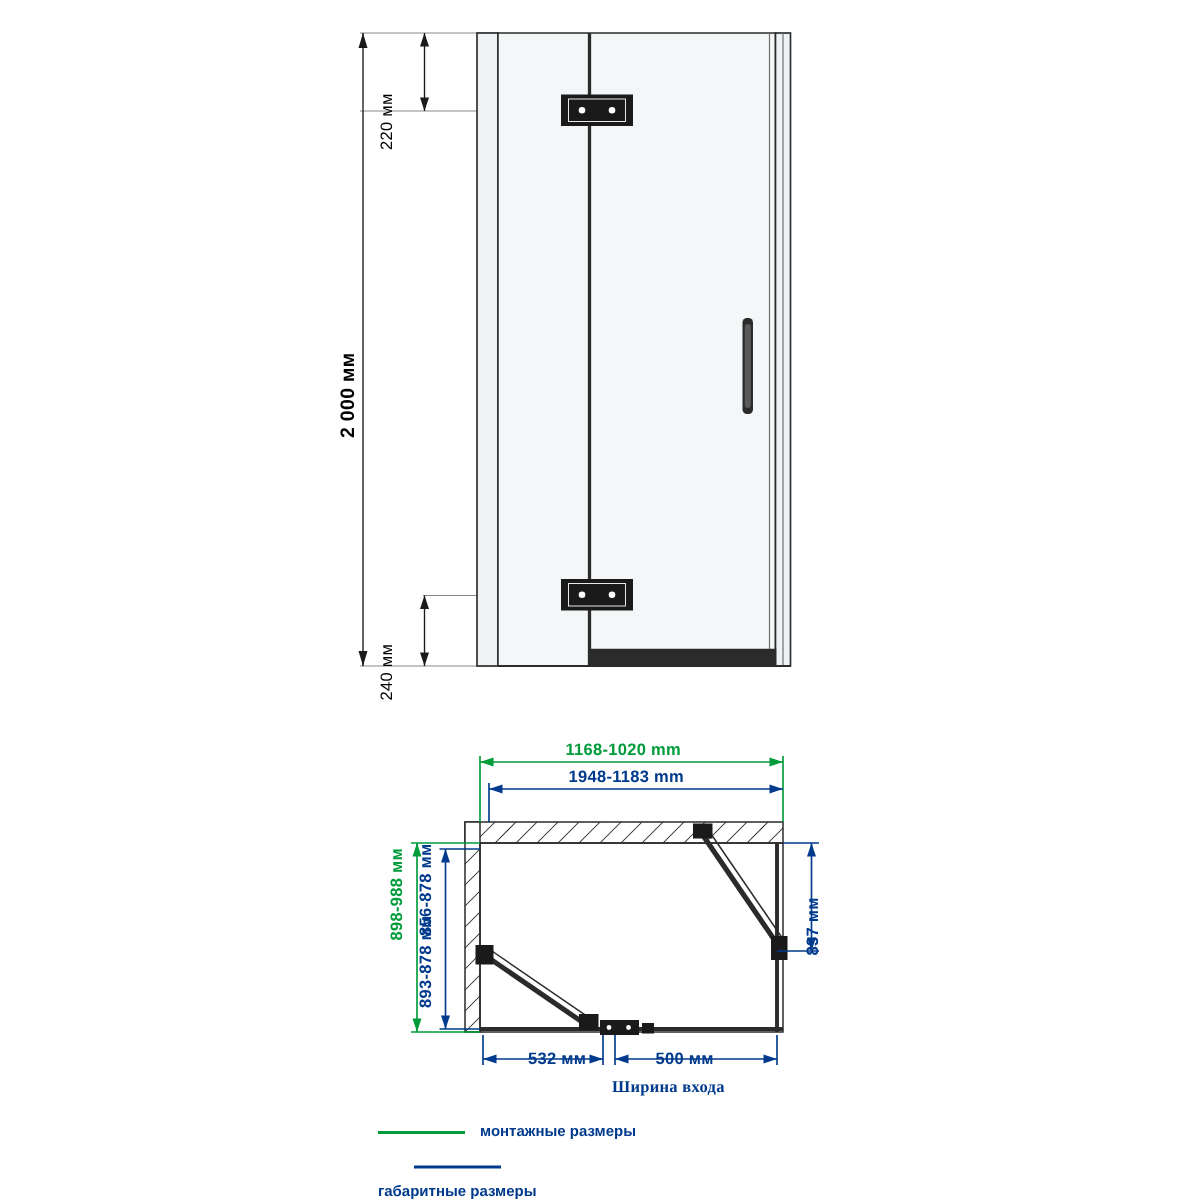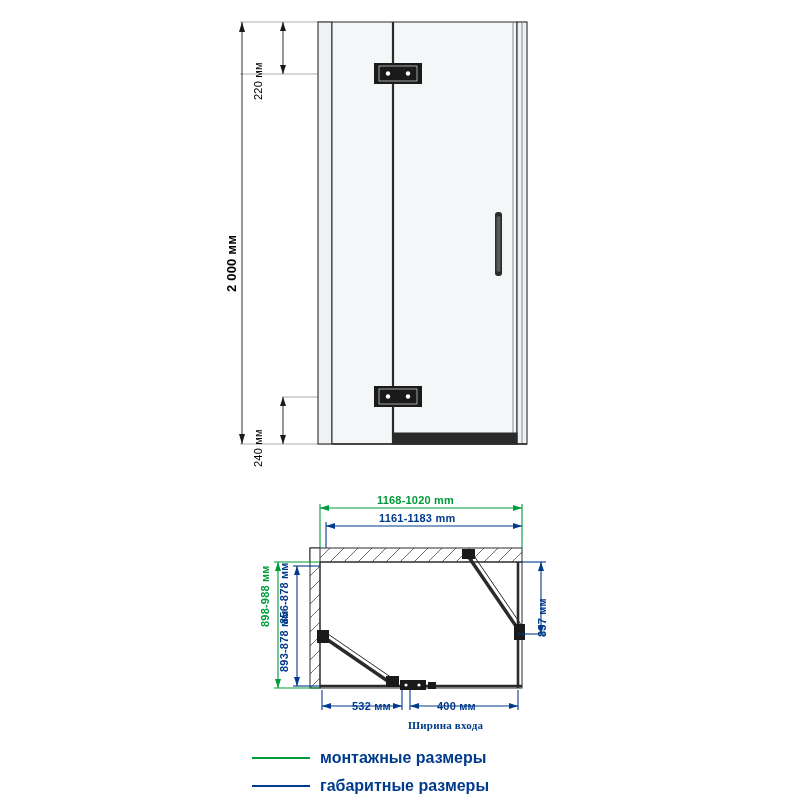--- a/index.html
+++ b/index.html
@@ -30,21 +30,21 @@
   .lbl.bold { font-weight: bold; }
   .vert {
     transform-origin: left bottom;
     transform: rotate(-90deg);
   }
   .legend-row {
     position: absolute;
     display: flex;
     align-items: center;
     gap: 10px;
-    font-size: 16px;
+    font-size: 10px;
     font-weight: bold;
   }
   .legend-line {
     width: 58px;
     height: 0;
     border-top-width: 2.5px;
     border-top-style: solid;
   }
   svg { position: absolute; left: 0; top: 0; }
   .legend-text { white-space: nowrap; }
@@ -229,39 +229,39 @@
   </svg>
 
   <div class="lbl vert" style="left:264px; top:88px;">220 мм</div>
 
   <div class="lbl vert bold" style="left:238px; top:280px; font-size:13px;">2 000 мм</div>
 
   <div class="lbl vert" style="left:264px; top:455px;">240 мм</div>
 
   <div class="lbl bold" style="left:377px; top:494px; color:#009b3a;">1168-1020 mm</div>
 
-  <div class="lbl bold" style="left:379px; top:512px; color:#003a8c;">1161-1183 mm</div>
+  <div class="lbl bold" style="left:379px; top:512px; color:#003a8c;">1948-1183 mm</div>
 
   <div class="lbl vert bold" style="left:271px; top:615px; color:#009b3a;">898-988 мм</div>
 
   <div class="lbl vert bold" style="left:290px; top:660px; color:#003a8c;">893-878 мм</div>
 
   <div class="lbl vert bold" style="left:290px; top:660px; color:#003a8c; transform:rotate(-90deg) translate(48px,0);">856-878 мм</div>
 
   <div class="lbl vert bold" style="left:548px; top:625px; color:#003a8c;">837 мм</div>
 
   <div class="lbl bold" style="left:352px; top:700px; color:#003a8c;">532 мм</div>
 
-  <div class="lbl bold" style="left:437px; top:700px; color:#003a8c;">400 мм</div>
+  <div class="lbl bold" style="left:437px; top:700px; color:#003a8c;">500 мм</div>
 
   <div class="lbl bold" style="left:408px; top:719px; color:#003a8c;font-family:Liberation Serif, serif;">Ширина входа</div>
 
   <div class="legend-row" style="left:252px; top:749px;">
     <span class="legend-line" style="border-top-color:#009b3a;"></span>
     <span class="legend-text" style="color:#003a8c;">монтажные размеры</span>
   </div>
 
-  <div class="legend-row" style="left:252px; top:777px;">
+  <div class="legend-row" style="left:252px; top:777px;flex-direction:column;">
     <span class="legend-line" style="border-top-color:#003a8c;"></span>
     <span class="legend-text" style="color:#003a8c;">габаритные размеры</span>
   </div>
 
 </div>
 
 </body></html>

